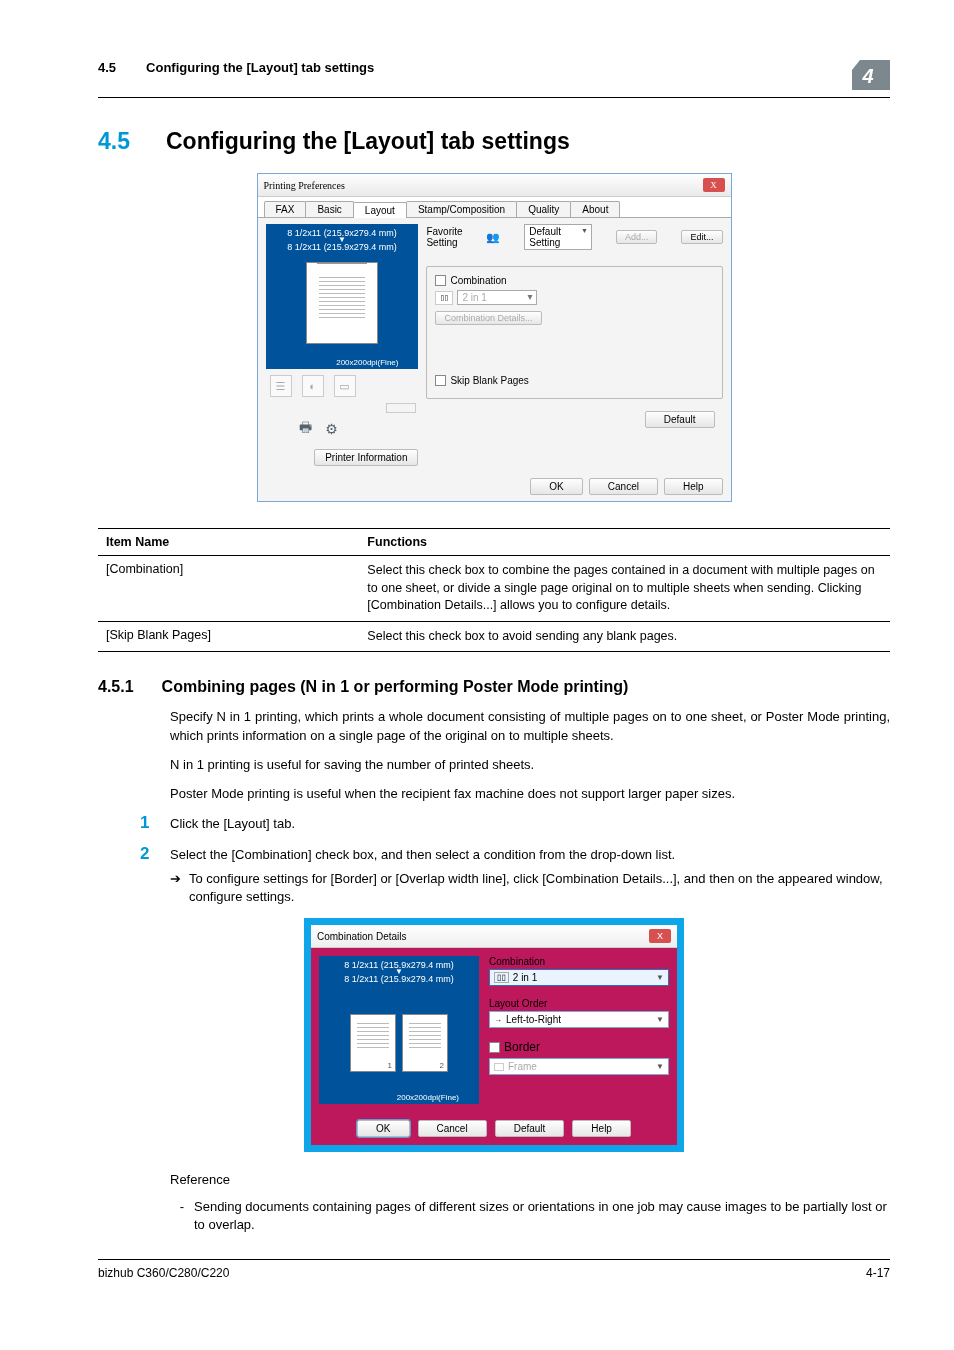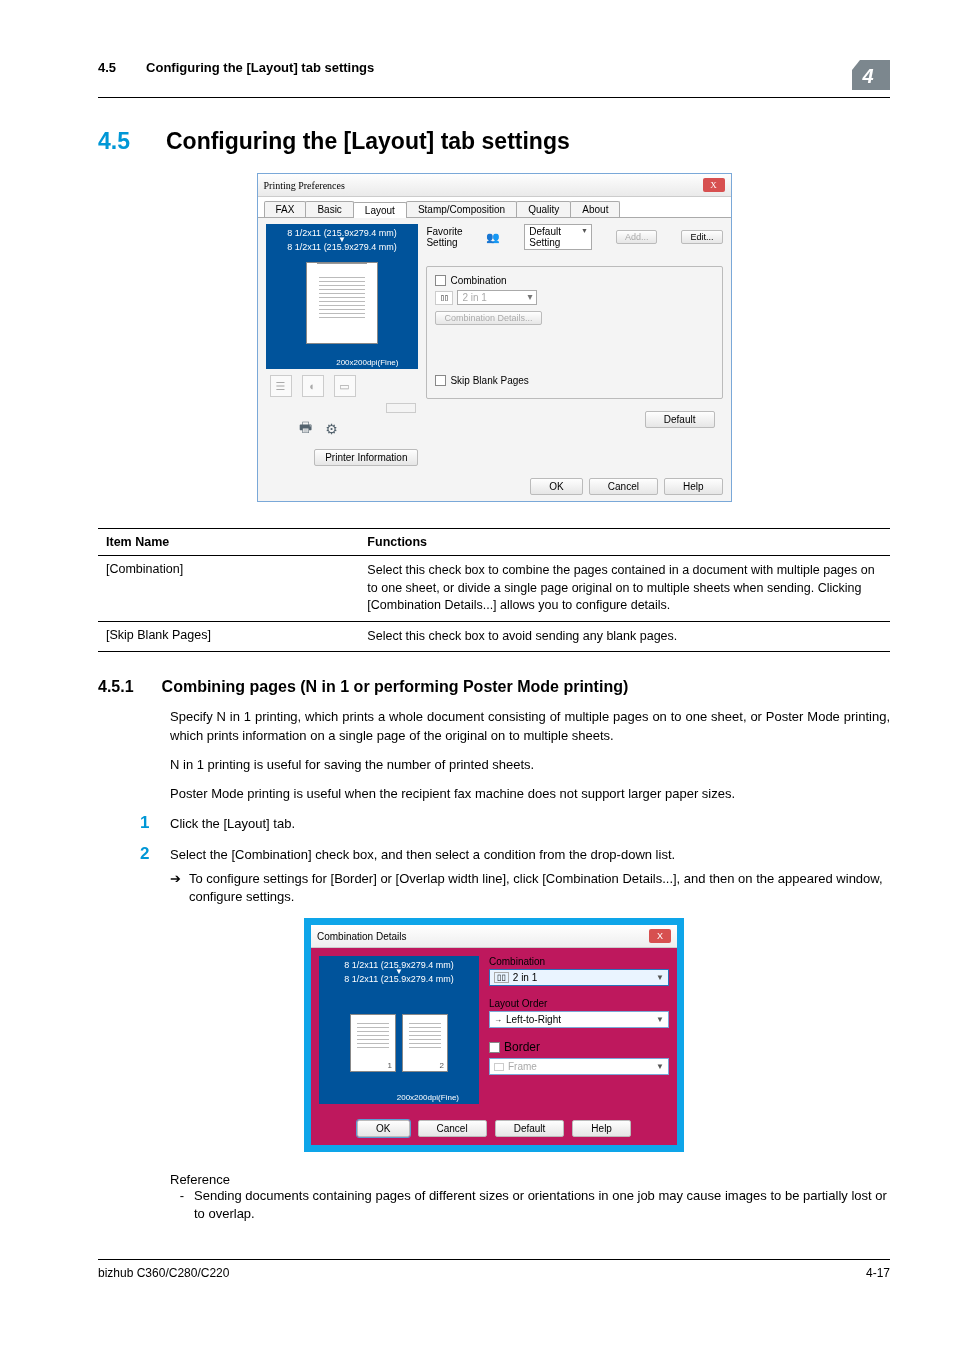--- a/index.html
+++ b/index.html
@@ -89,21 +89,21 @@
     .cd-right { flex: 1; }
     .cd-lbl { font-size: 10px; margin-bottom: 2px; }
     .cd-sel { border: 1px solid #7aa8d8; padding: 2px 18px 2px 4px; font-size: 10px; position: relative; background: #fff; display: flex; align-items: center; gap: 4px; margin-bottom: 12px; }
     .cd-sel.hl { border-color: #2a72bb; background: #eaf4ff; }
     .cd-sel::after { content: "▼"; position: absolute; right: 4px; top: 3px; font-size: 8px; color: #555; }
     .cd-chk-row { display: flex; align-items: center; gap: 4px; font-size: 12px; margin: 4px 0; }
     .cd-btns { display: flex; justify-content: center; gap: 8px; padding: 8px; }
     .cd-btn { border: 1px solid #bbb; background: linear-gradient(#fefefe,#e6e6e6); padding: 2px 18px; font-size: 10px; border-radius: 2px; }
     .cd-btn.highlight { outline: 1px solid #5a9fd4; }
 
-    .ref-title { font-size: 13px; margin-bottom: 0; }
+    .ref-title { font-size: 13px; margin-bottom: 11px; }
     ul.ref-list { list-style: none; }
     ul.ref-list li { display: flex; font-size: 13px; line-height: 1.4; }
     ul.ref-list .dash { width: 24px; text-align: center; }
     ul.ref-list .txt { flex: 1; }
 
     .footer { position: absolute; bottom: 30px; left: 98px; right: 64px; display: flex; justify-content: space-between; font-size: 12px; border-top: 1px solid #000; padding-top: 6px; }
   </style>
 </head>
 <body>
 

